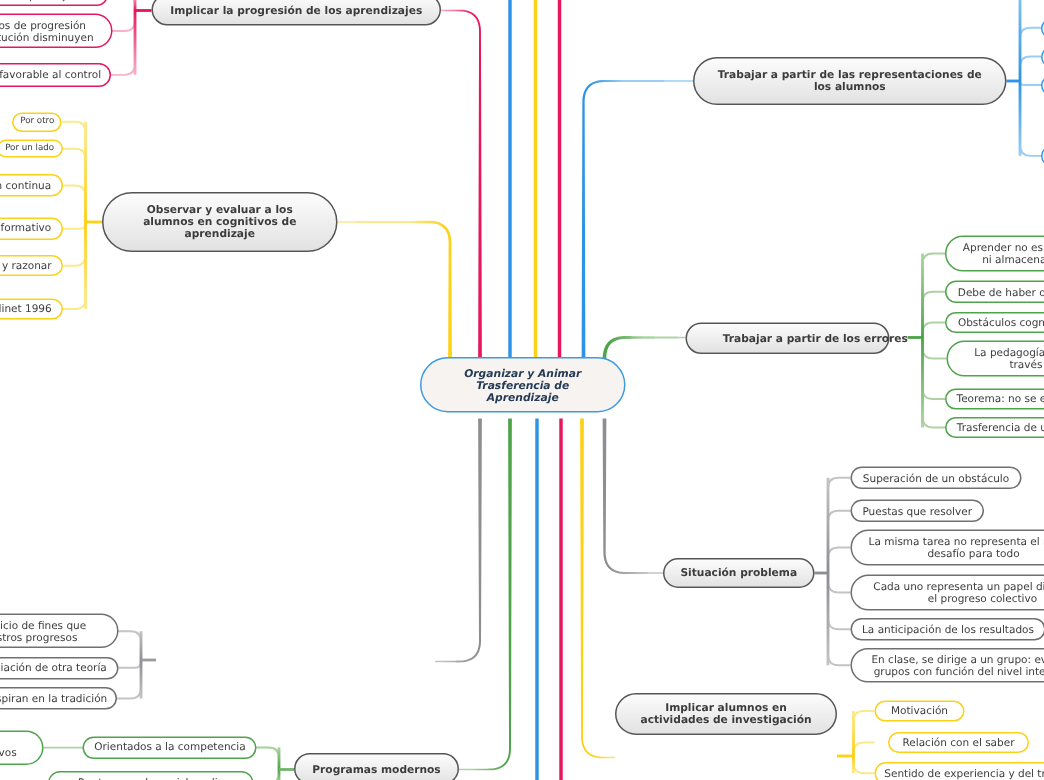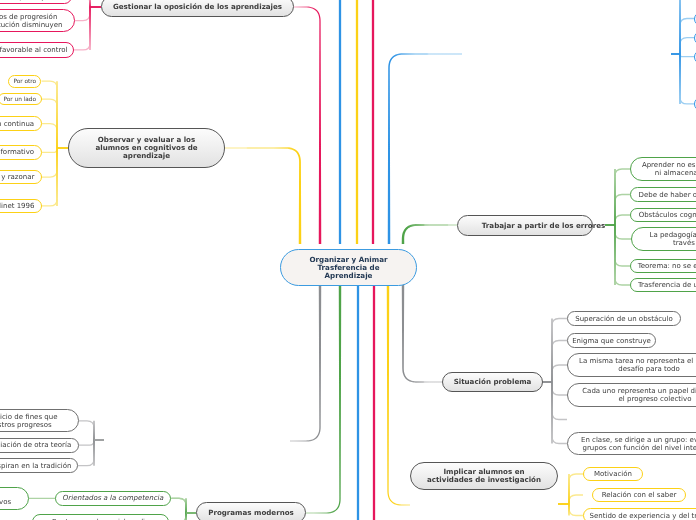--- a/index.html
+++ b/index.html
@@ -166,30 +166,30 @@
     <path d="M94,440.78000000000003 Q94,445.20000000000005 89.57999999999996,445.20000000000005 L78.89999999999999,445.20000000000005" fill="none" stroke="#C4C4C6" stroke-width="1.30" opacity="1.0"></path>
     <path d="M94,458.65 Q94,465.65 87,465.65 L77.6,465.65" fill="none" stroke="#C4C4C6" stroke-width="1.30" opacity="1.0"></path>
     <path d="M94,420.8 L94,465.65" fill="none" stroke="url(#tg6)" stroke-width="1.90" opacity="1.0"></path>
     <path d="M104,440 L94,440" fill="none" stroke="#9A9C9E" stroke-width="1.90" opacity="1.0"></path>
     <path d="M186,505.4 Q186,498.4 179,498.4 L28.60000000000001,498.4" fill="none" stroke="#ADD3A4" stroke-width="1.30" opacity="1.0"></path>
     <path d="M186,505.25 Q186,498.25 179,498.25 L171.5,498.25" fill="none" stroke="#ADD3A4" stroke-width="1.30" opacity="1.0"></path>
     <path d="M186,515.3 Q186,522.3 179,522.3 L169.0,522.3" fill="none" stroke="#ADD3A4" stroke-width="1.30" opacity="1.0"></path>
     <path d="M186,498.25 L186,522.3" fill="none" stroke="url(#tg7)" stroke-width="1.90" opacity="1.0"></path>
     <path d="M196,513 L186,513" fill="none" stroke="#73B56C" stroke-width="1.90" opacity="1.0"></path>
   </svg>
-  <div class="node central" style="left:280px;top:249px;width:137px;height:37px;">
+  <div class="node central" style="left:280px;top:238px;width:137px;height:37px;font-style:italic;">
   <span class="txt">
         <span class="t">Organizar y Animar</span>
         <span class="t">Trasferencia de</span>
         <span class="t">Aprendizaje</span>
       </span>
 </div>
   <div class="node branch" style="left:101px;top:-4px;width:193px;height:21px;">
   <span class="txt">
-        <span class="t">Gestionar la oposición de los aprendizajes</span>
+        <span class="t">Implicar la progresión de los aprendizajes</span>
       </span>
 </div>
   <div class="node leaf pink" style="left:-28px;top:-11px;width:100px;height:15px;">
   <span class="txt">
         <span class="t">Evaluación por objetivos</span>
       </span>
 </div>
   <div class="node leaf pink" style="left:-65.3px;top:9px;width:139.8px;height:23.2px;">
   <span class="txt">
         <span class="t">Los dispositivos de progresión</span>
@@ -231,20 +231,26 @@
   <div class="node leaf yellow" style="left:-40.1px;top:169.9px;width:81.6px;height:14.4px;">
   <span class="txt">
         <span class="t">Observar y razonar</span>
       </span>
 </div>
   <div class="node leaf yellow" style="left:-22.4px;top:198.6px;width:63.9px;height:14.7px;">
   <span class="txt">
         <span class="t">Cardinet 1996</span>
       </span>
 </div>
+  <div class="node branch" style="left:462px;top:38px;width:209px;height:32px;">
+  <span class="txt">
+        <span class="t">Trabajar a partir de las representaciones de</span>
+        <span class="t">los alumnos</span>
+      </span>
+</div>
 
   <div class="node leaf blue" style="left:694px;top:11.5px;width:100px;height:14px;">
   
 </div>
   <div class="node leaf blue" style="left:694px;top:30.6px;width:100px;height:14px;">
   
 </div>
   <div class="node leaf blue" style="left:694px;top:49.6px;width:100px;height:14px;">
   
 </div>
@@ -293,35 +299,40 @@
         <span class="t">Superación de un obstáculo</span>
       </span>
 </div>
   <div class="node branch" style="left:442px;top:372px;width:101px;height:20px;">
   <span class="txt">
         <span class="t">Situación problema</span>
       </span>
 </div>
   <div class="node leaf gray" style="left:567px;top:333px;width:89px;height:15px;">
   <span class="txt">
-        <span class="t">Enigma que construye</span>
+        <span class="t">Puestas que resolver</span>
       </span>
 </div>
   <div class="node leaf gray" style="left:567px;top:353px;width:164px;height:24px;">
   <span class="txt">
         <span class="t">La misma tarea no representa el mismo</span>
         <span class="t">desafío para todo</span>
       </span>
 </div>
   <div class="node leaf gray" style="left:567px;top:383px;width:176px;height:24px;">
   <span class="txt">
         <span class="t">Cada uno representa un papel distinto en</span>
         <span class="t">el progreso colectivo</span>
       </span>
 </div>
+  <div class="node leaf gray" style="left:567px;top:412px;width:130px;height:15px;">
+  <span class="txt">
+        <span class="t">La anticipación de los resultados</span>
+      </span>
+</div>
   <div class="node leaf gray" style="left:567px;top:432px;width:169px;height:23px;">
   <span class="txt">
         <span class="t">En clase, se dirige a un grupo: evitar los</span>
         <span class="t">grupos con función del nivel intelectual</span>
       </span>
 </div>
   <div class="node branch" style="left:410px;top:462px;width:148px;height:28px;">
   <span class="txt">
         <span class="t">Implicar alumnos en</span>
         <span class="t">actividades de investigación</span>
@@ -362,21 +373,21 @@
   <span class="txt">
         <span class="t">Programas modernos</span>
       </span>
 </div>
   <div class="node leaf green" style="left:-98.3px;top:486.7px;width:126.9px;height:23.4px;">
   <span class="txt">
         <span class="t">Programas</span>
         <span class="t">centrados en los objetivos</span>
       </span>
 </div>
-  <div class="node leaf green" style="left:55.2px;top:490.5px;width:116.3px;height:15.5px;font-style:italic;">
+  <div class="node leaf green" style="left:55.2px;top:490.5px;width:116.3px;height:15.5px;">
   <span class="txt">
         <span class="t">Orientados a la competencia</span>
       </span>
 </div>
   <div class="node leaf green" style="left:32.4px;top:514.3px;width:136.6px;height:16px;">
   <span class="txt">
         <span class="t">Ruptura con la enciclopedia</span>
       </span>
 </div>
 </div>

